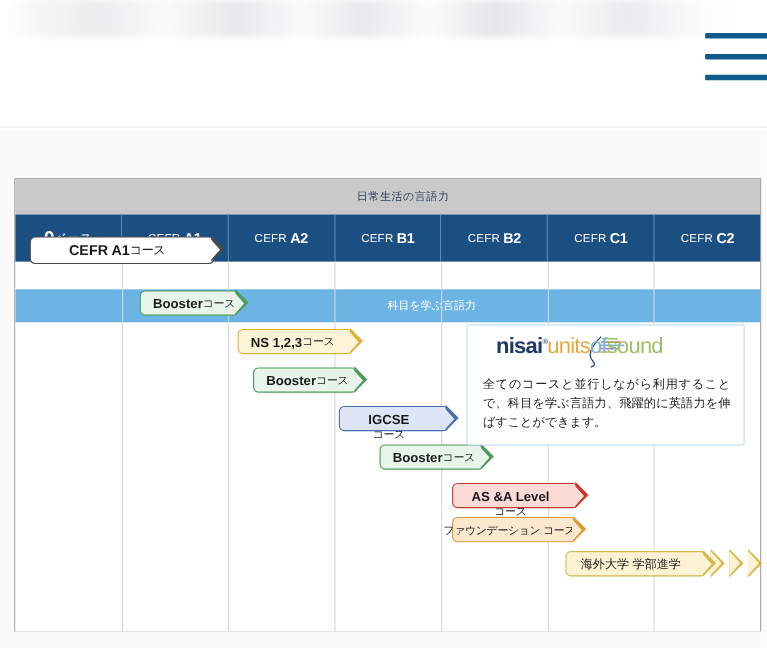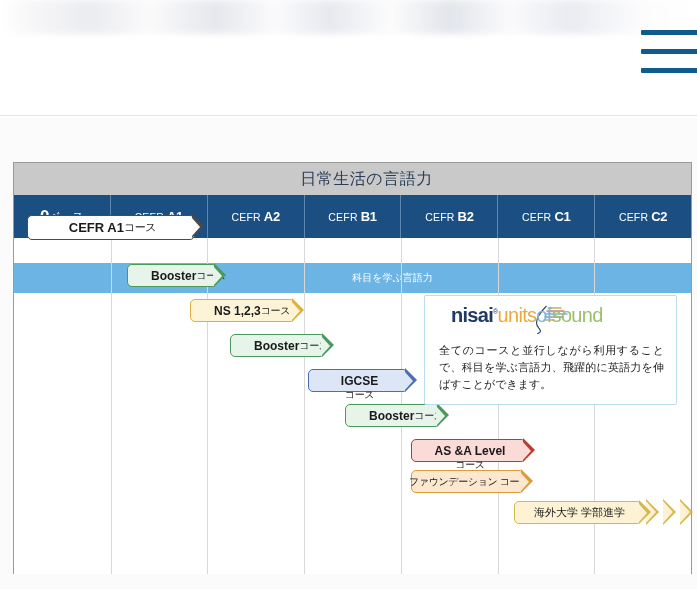--- a/index.html
+++ b/index.html
@@ -67,21 +67,21 @@
   #chart {
     position: absolute; left: 13px; top: 162px;
     width: 679px; height: 412px;
     border: 1px solid #9a9a9a;
     background: #ffffff;
   }
   #band-top {
     position:absolute; left:0; top:0; width:100%; height:32px;
     background:#c9c9c9;
     display:flex; align-items:center; justify-content:center;
-    color:#2b3f57; font-size:16px; letter-spacing:.5px;padding-left:28px;
+    color:#2b3f57; font-size:10px; letter-spacing:.5px;padding-left:28px;
   }
   #cefr-row {
     position:absolute; left:0; top:32px; width:100%; height:43px;
     display:flex;
     background:#1b4f82;
   }
   .cefr-cell {
     flex:1 1 0; display:flex; align-items:center; justify-content:center;
     color:#fff; border-right:1px solid #5d87ae; white-space:nowrap;
   }
@@ -108,21 +108,21 @@
     display:flex; align-items:center; justify-content:center;
     padding-left:80px;
   }
 
   
   .chip {
     position:absolute;
     display:flex; align-items:center;
     font-size:12px; white-space:nowrap;
     color:#1a1a1a;
-    padding:4px 20px 4px 23px;
+    padding:4px 20px 4px 11px;
     border-radius:5px;
     border:1.6px solid #888;
     background:#fff;
     height:23px;
     z-index:4;
   }
   .chip .ja { font-size:10px; letter-spacing:-.4px; }
   .chip .bold { font-weight:700; }
   .chip::after {
     content:"";
@@ -254,21 +254,21 @@
       <div class="gridline" style="left: 484px;"></div>
       <div class="gridline" style="left: 580px;"></div>
       <div class="chip white" style="left: 13px; top: -23px; width: 168px; justify-content: center; height: 25px; font-size: 13px;">
         <span class="bold" style="font-size: 13px;">CEFR A1</span>
         <span class="ja" style="font-size: 11px;">コース</span>
       </div>
       <div class="chip green" style="left: 113px; top: 26px; width: 90px;">
         <span class="bold">Booster</span>
         <span class="ja">コース</span>
       </div>
-      <div class="chip yellow" style="left: 176px; top: 61px; width: 105px;">
+      <div class="chip yellow" style="left: 202px; top: 61px; width: 105px;">
         <span class="bold">NS 1,2,3</span>
         <span class="ja"> コース</span>
       </div>
       <div class="chip green" style="left: 216px; top: 96px; width: 95px;">
         <span class="bold">Booster</span>
         <span class="ja">コース</span>
       </div>
       <div class="chip blue" style="left: 294px; top: 131px; width: 100px;">
         <span class="bold">IGCSE</span>
         <span class="ja"> コース</span>

